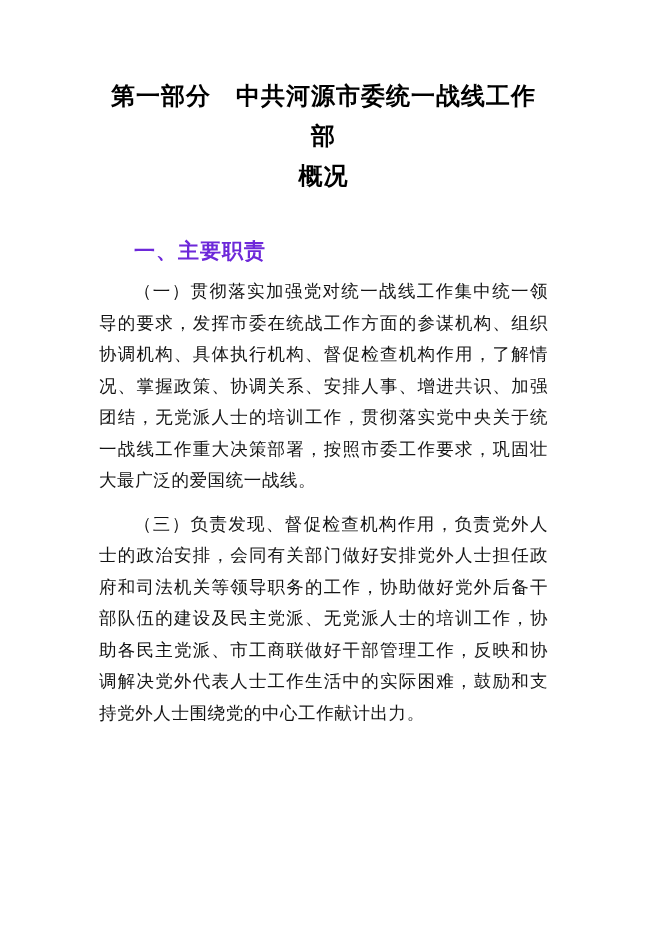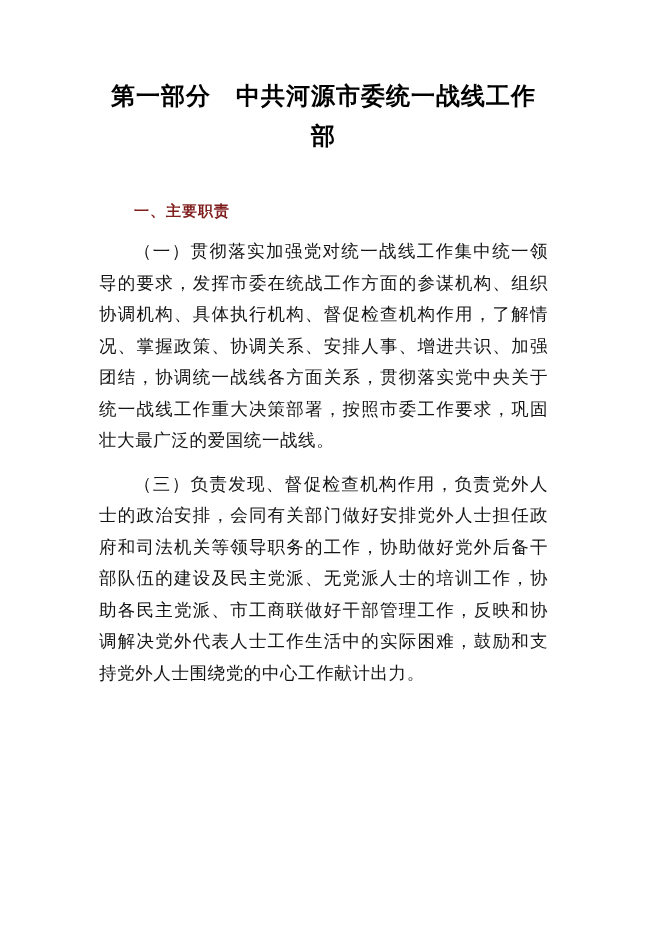--- a/index.html
+++ b/index.html
@@ -29,23 +29,23 @@
     margin: 0;
   }
   .doc-title .title-line {
     display: block;
   }
   .section-heading {
     margin: 44px 0 0 0;
     padding-left: 35px;
     font-family: "Liberation Sans", "DejaVu Sans", sans-serif;
     font-weight: 700;
-    font-size: 15px;
+    font-size: 21px;
     line-height: 22px;
-    color: #7f1d1d;
+    color: #6d28d9;
     letter-spacing: 1px;
   }
   .body-text {
     margin-top: 14px;
   }
   .body-paragraph {
     margin: 12px 0 0 0;
     font-family: "Liberation Serif", "DejaVu Serif", serif;
     font-size: 17.5px;
     line-height: 31.5px;
@@ -56,22 +56,23 @@
     color: #141414;
   }
 </style>
 </head>
 <body>
 
 <div class="page">
 
   <h1 class="doc-title">
     <span class="title-line">第一部分　中共河源市委统一战线工作部</span>
+    <span class="title-line">概况</span>
   </h1>
 
   <h2 class="section-heading">一、主要职责</h2>
 
   <div class="body-text">
-    <p class="body-paragraph">（一）贯彻落实加强党对统一战线工作集中统一领导的要求，发挥市委在统战工作方面的参谋机构、组织协调机构、具体执行机构、督促检查机构作用，了解情况、掌握政策、协调关系、安排人事、增进共识、加强团结，协调统一战线各方面关系，贯彻落实党中央关于统一战线工作重大决策部署，按照市委工作要求，巩固壮大最广泛的爱国统一战线。</p>
+    <p class="body-paragraph">（一）贯彻落实加强党对统一战线工作集中统一领导的要求，发挥市委在统战工作方面的参谋机构、组织协调机构、具体执行机构、督促检查机构作用，了解情况、掌握政策、协调关系、安排人事、增进共识、加强团结，无党派人士的培训工作，贯彻落实党中央关于统一战线工作重大决策部署，按照市委工作要求，巩固壮大最广泛的爱国统一战线。</p>
     <p class="body-paragraph">（三）负责发现、督促检查机构作用，负责党外人士的政治安排，会同有关部门做好安排党外人士担任政府和司法机关等领导职务的工作，协助做好党外后备干部队伍的建设及民主党派、无党派人士的培训工作，协助各民主党派、市工商联做好干部管理工作，反映和协调解决党外代表人士工作生活中的实际困难，鼓励和支持党外人士围绕党的中心工作献计出力。</p>
   </div>
 
 </div>
 
 </body></html>

